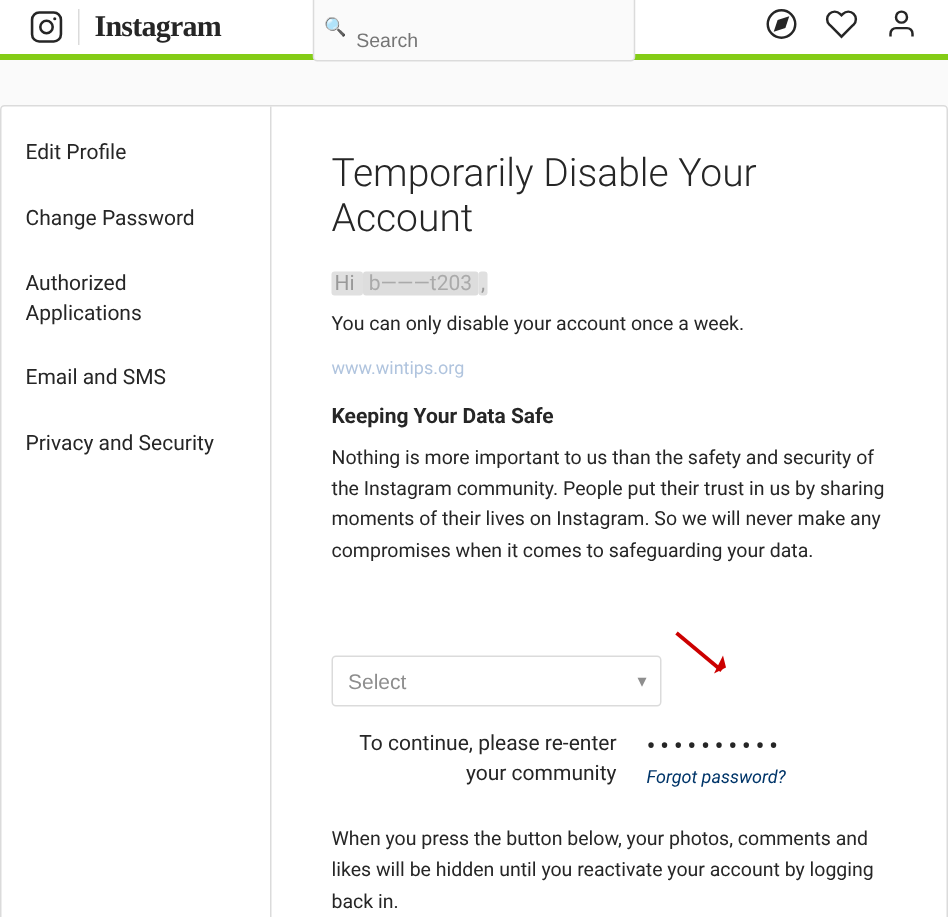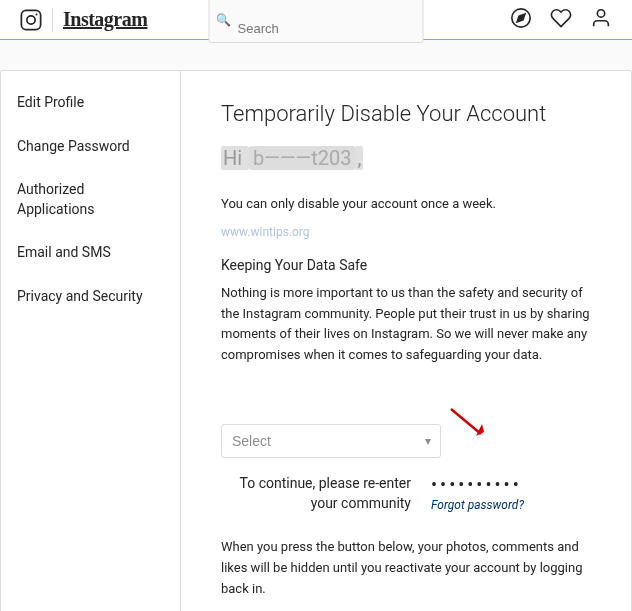--- a/index.html
+++ b/index.html
@@ -6,28 +6,27 @@
     body {
       font-family: -apple-system, BlinkMacSystemFont, 'Segoe UI', Roboto, Helvetica, Arial, sans-serif;
       background: #fafafa;
       font-size: 14px;
       color: #262626;
     }
 
     
     .header {
       background: #fff;
-      border-bottom: 1px solid #84cc16;
+      border-bottom: 4px solid #84cc16;
       height: 40px;
       display: flex;
       align-items: center;
       padding: 0 20px;
       justify-content: space-between;
       position: relative;
-      text-decoration: underline;
     }
     .header-left {
       display: flex;
       align-items: center;
       gap: 10px;
     }
     .instagram-logo {
       font-family: Georgia, serif;
       font-size: 20px;
       font-weight: bold;
@@ -103,45 +102,45 @@
       line-height: 1.4;
     }
 
     
     .content {
       flex: 1;
       padding: 30px 40px;
       overflow-y: auto;
     }
     .page-title {
-      font-size: 22px;
+      font-size: 26px;
       font-weight: 300;
       color: #262626;
       margin-bottom: 20px;
     }
     .greeting {
-      font-size: 20px;
-      color: #262626;
-      margin-bottom: 24px;
+      font-size: 14px;
+      color: #262626;
+      margin-bottom: 10px;
     }
     .greeting span {
       color: #999;
       background: #e0e0e0;
       border-radius: 2px;
       padding: 0 2px;
     }
     .info-text {
       font-size: 13px;
       color: #262626;
       line-height: 1.6;
       margin-bottom: 10px;
     }
     .section-title {
       font-size: 14px;
-      font-weight: 400;
+      font-weight: 700;
       color: #262626;
       margin: 18px 0 10px;
     }
     .watermark {
       color: #b0c4de;
       font-size: 12px;
       margin-bottom: 8px;
     }
 
     

